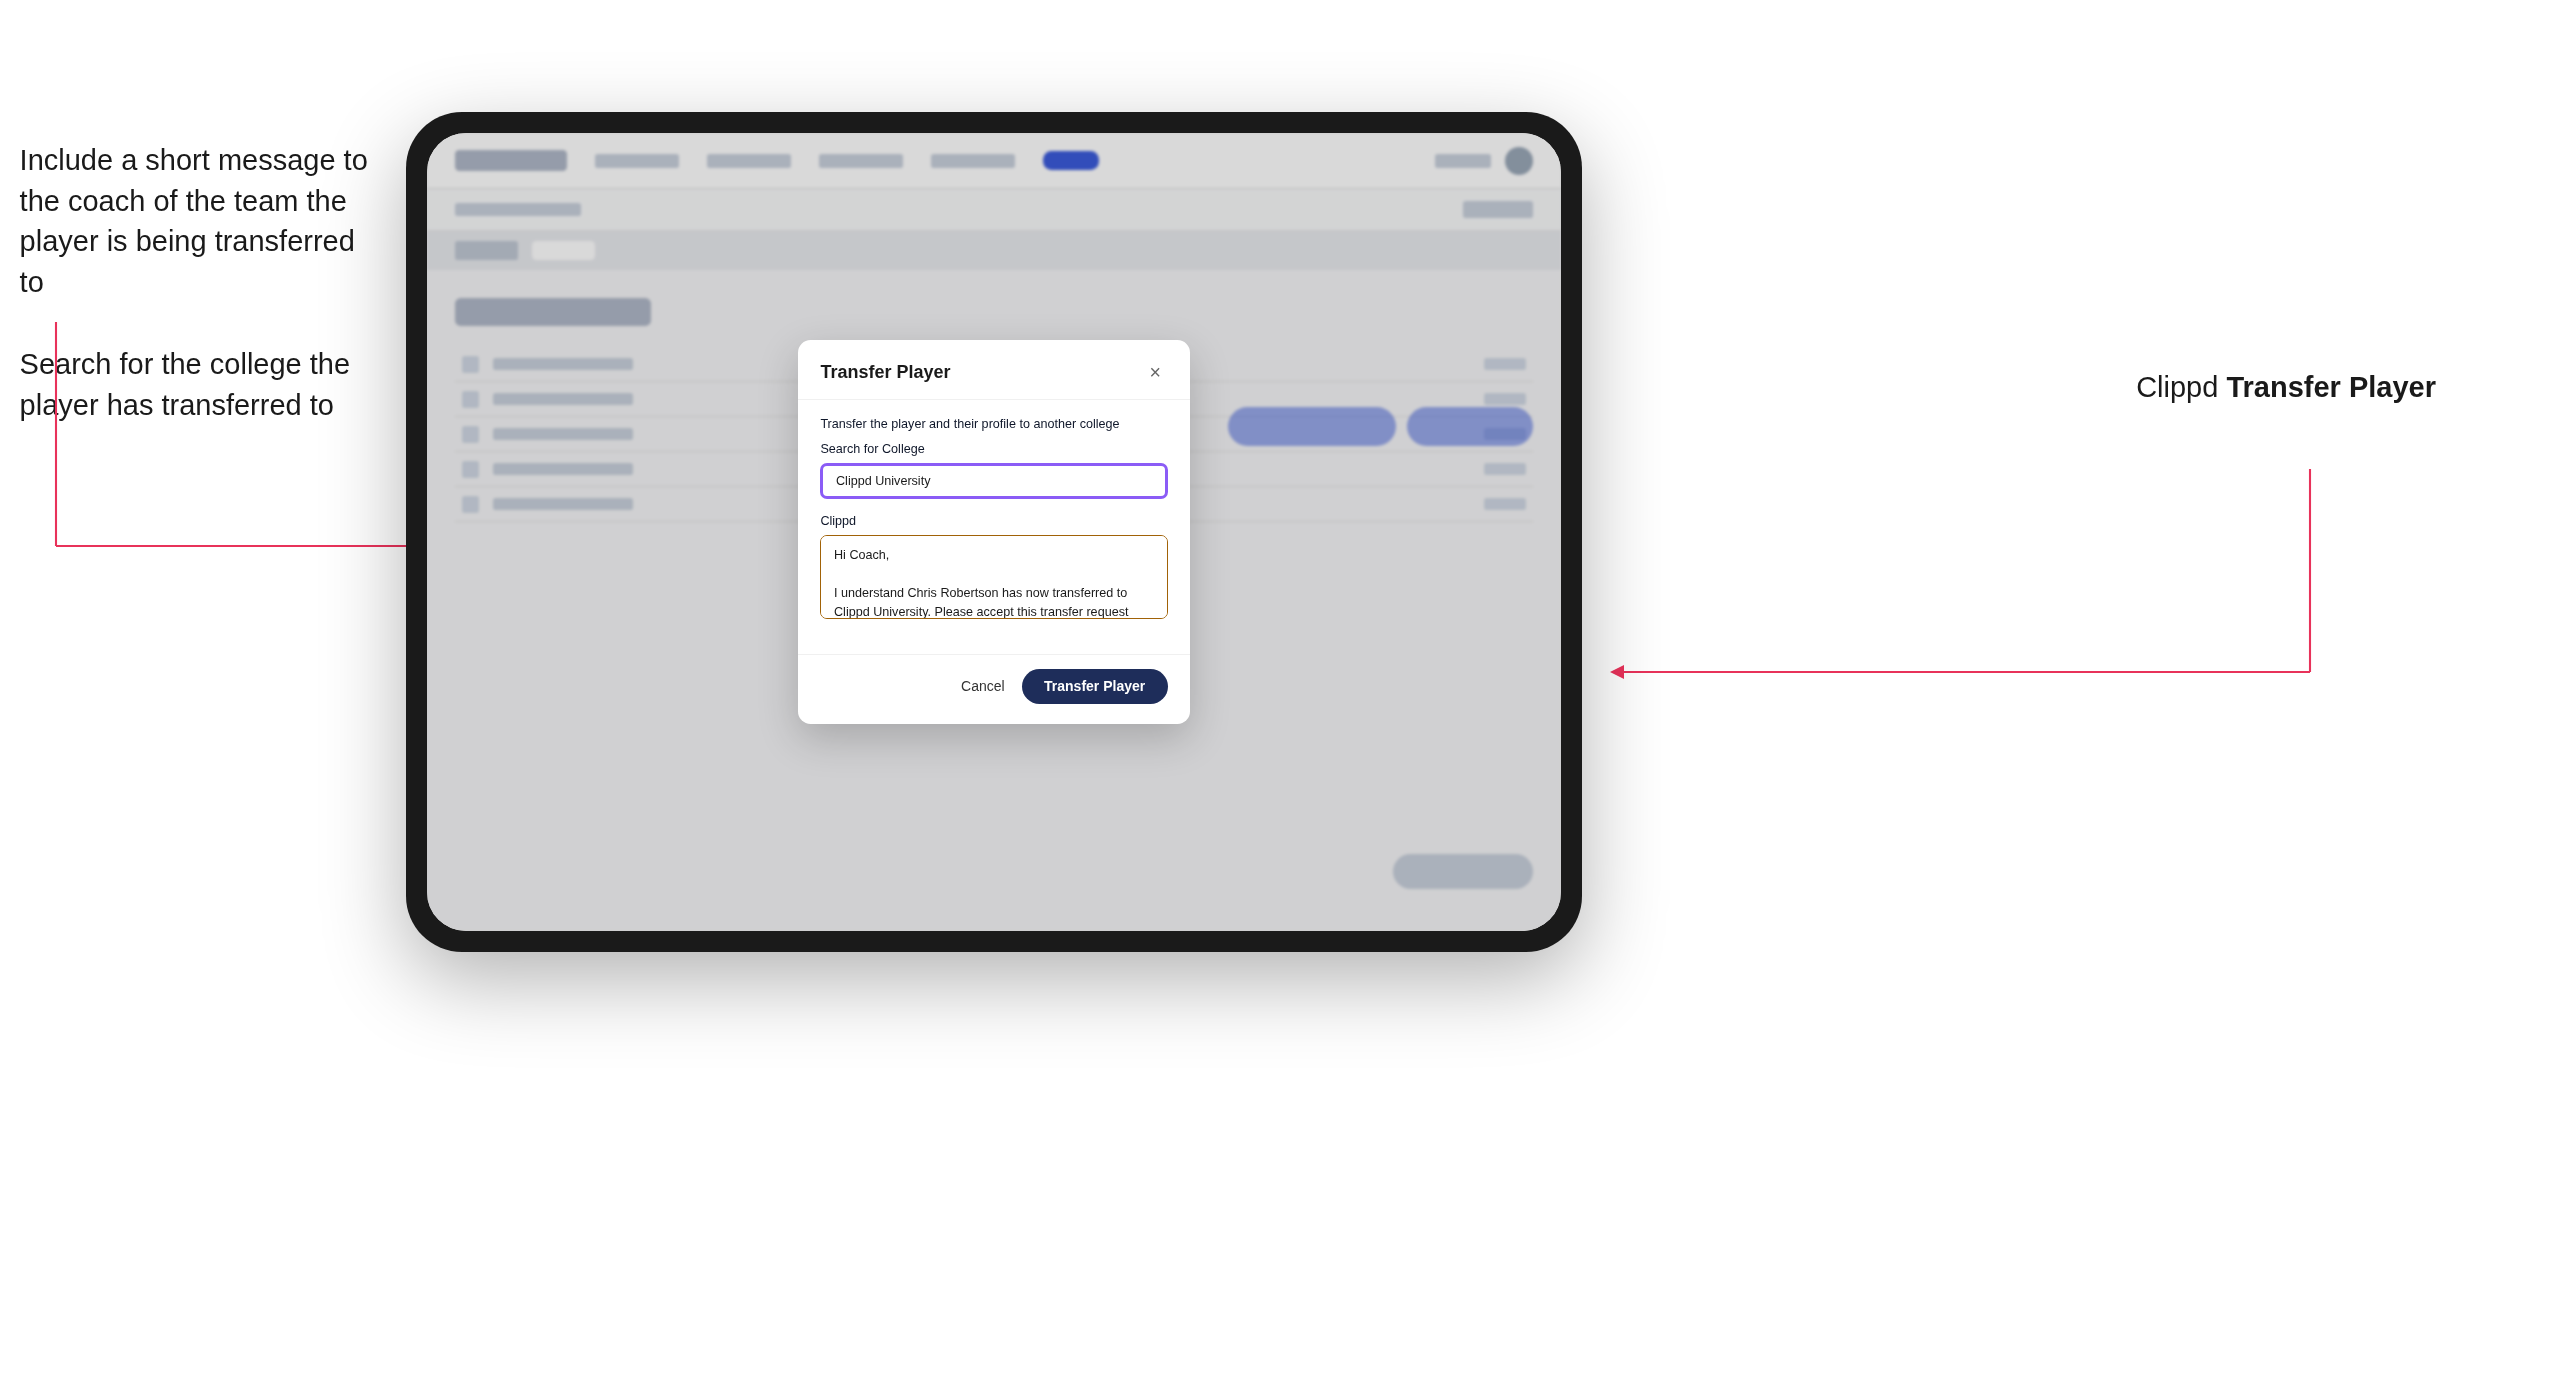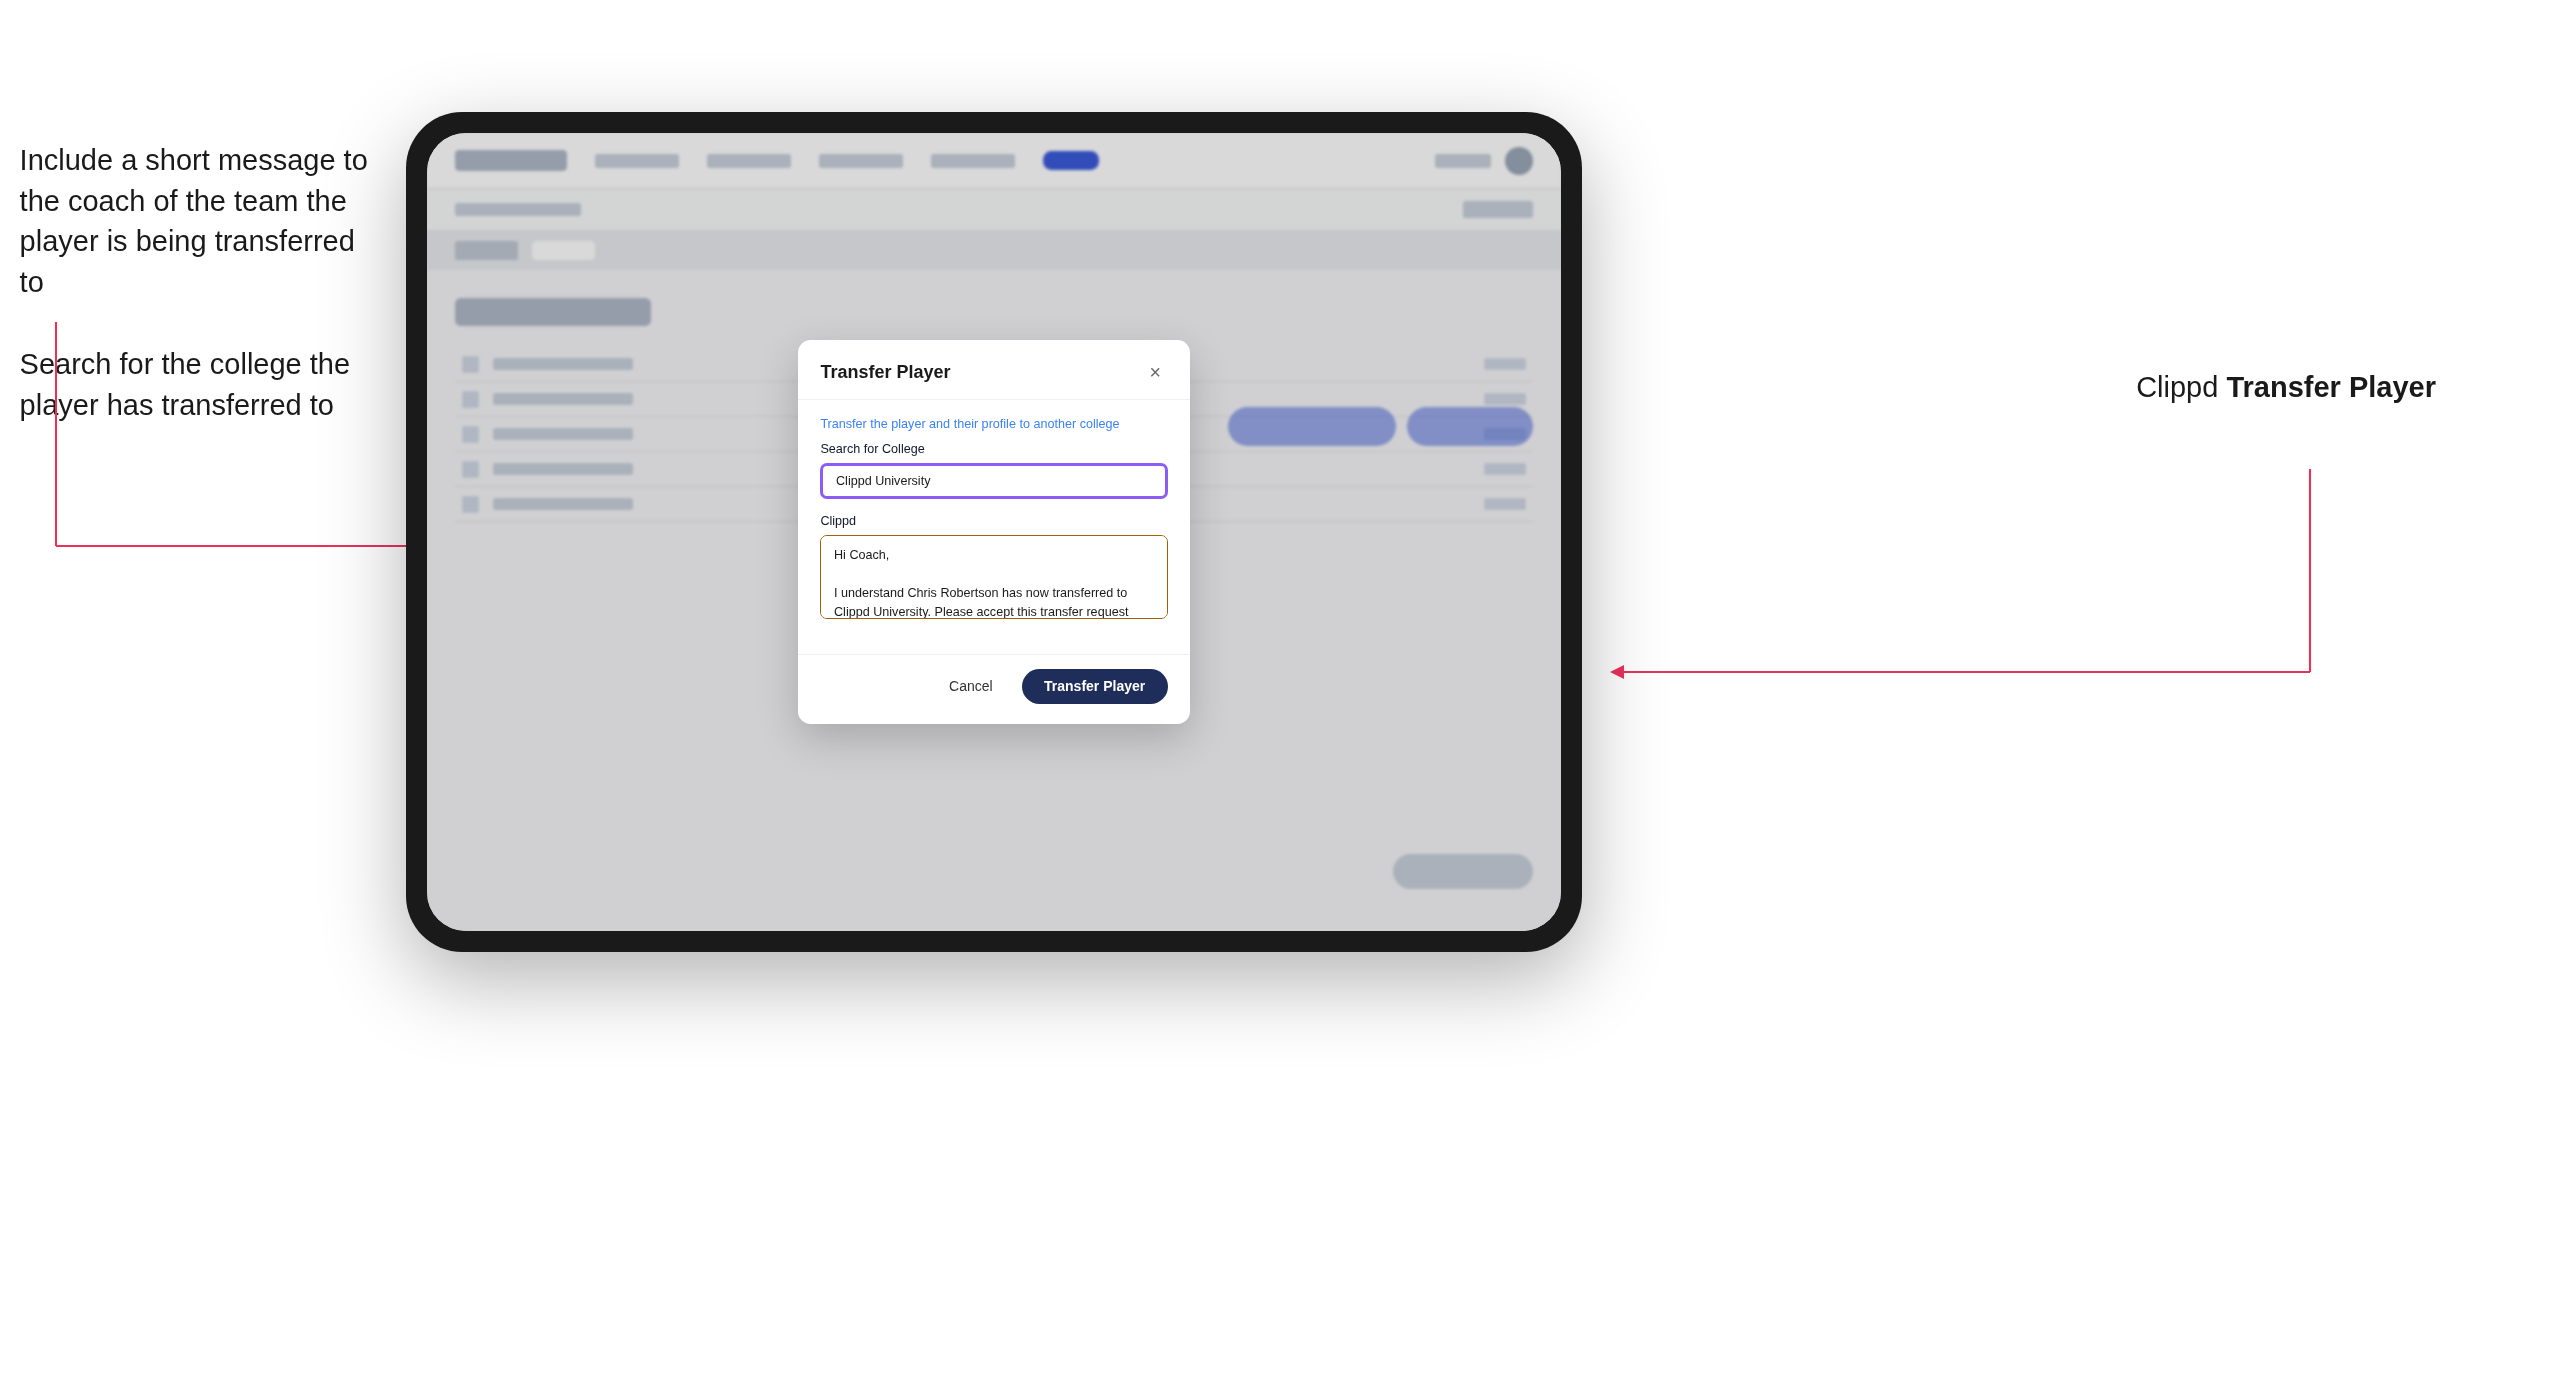--- a/index.html
+++ b/index.html
@@ -300,21 +300,21 @@
       font-size: 19.6px;
       border-radius: 50%;
     }
 
     .modal-body {
       padding: 17px 22.4px;
     }
 
     .modal-subtitle {
       font-size: 12.6px;
-      color: #3b82f6;
+      color: #0f172a;
       margin-bottom: 11px;
     }
 
     .form-group {
       margin-bottom: 15.4px;
     }
 
     .form-label {
       display: block;
       font-size: 12.6px;
@@ -348,21 +348,21 @@
       resize: none;
       line-height: 1.5;
       font-family: inherit;
     }
 
     .modal-footer {
       display: flex;
       align-items: center;
       justify-content: flex-end;
       padding: 14px 22.4px 19.6px;
-      gap: 15px;
+      gap: 3px;
       border-top: 0.7px solid #f0f0f0;
     }
 
     .btn-cancel {
       background: none;
       border: none;
       font-size: 14px;
       font-weight: 500;
       color: #333;
       cursor: pointer;

